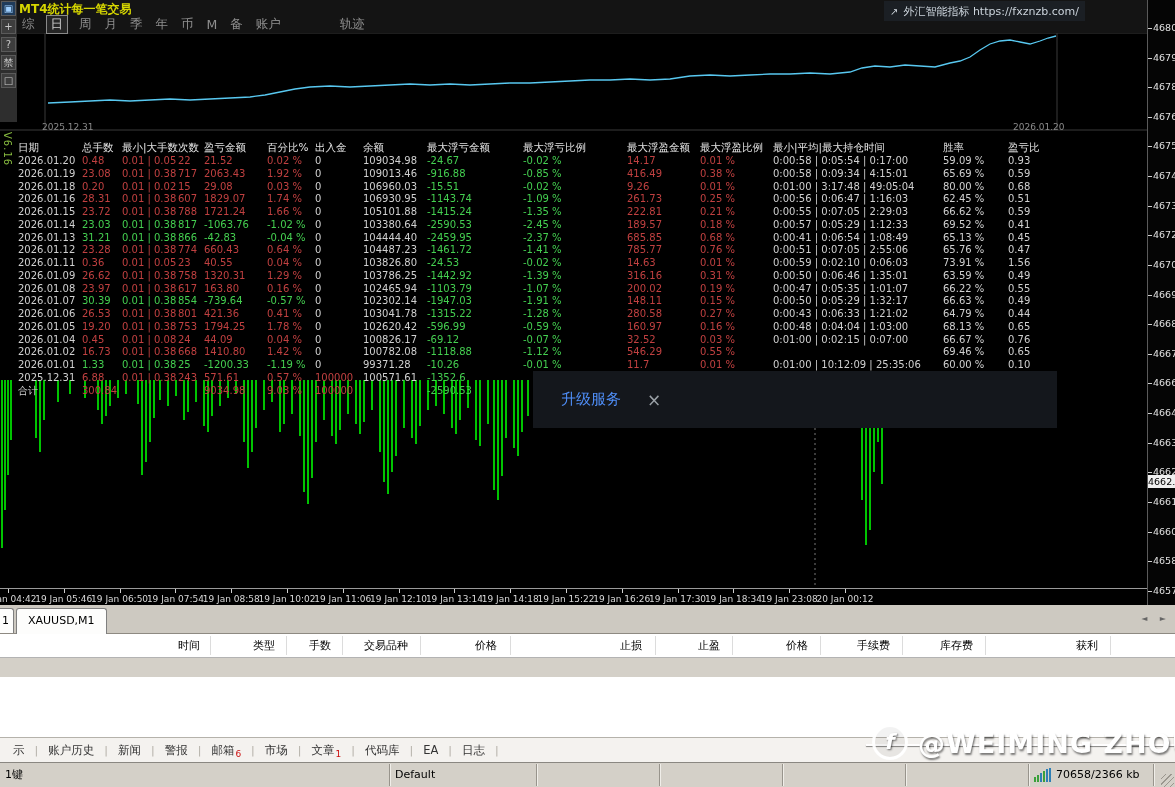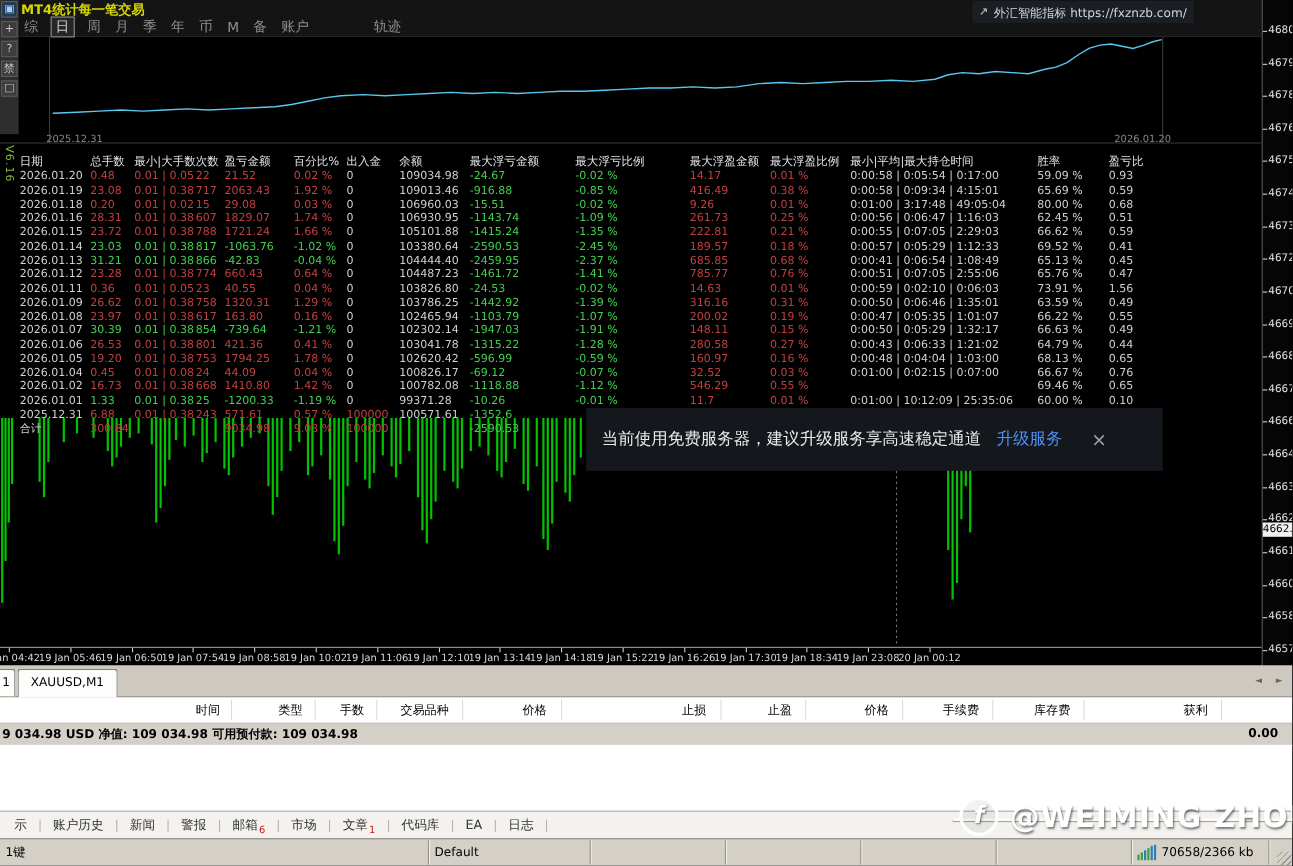--- a/index.html
+++ b/index.html
@@ -434,21 +434,21 @@
           <span class="td w" style="left: 773px;">0:00:47 | 0:05:35 | 1:01:07</span>
           <span class="td w" style="left: 943px;">66.22 %</span>
           <span class="td w" style="left: 1008px;">0.55</span>
         </div>
         <div class="trow" style="top: 140.25px;">
           <span class="td w" style="left: 18px;">2026.01.07</span>
           <span class="td g" style="left: 82px;">30.39</span>
           <span class="td g" style="left: 122px;">0.01 | 0.38</span>
           <span class="td g" style="left: 178px;">854</span>
           <span class="td g" style="left: 204px;">-739.64</span>
-          <span class="td g" style="left: 267px;">-1.21 %</span>
+          <span class="td g" style="left: 267px;">-0.57 %</span>
           <span class="td w" style="left: 315px;">0</span>
           <span class="td w" style="left: 363px;">102302.14</span>
           <span class="td g" style="left: 427px;">-1947.03</span>
           <span class="td g" style="left: 523px;">-1.91 %</span>
           <span class="td r" style="left: 627px;">148.11</span>
           <span class="td r" style="left: 700px;">0.15 %</span>
           <span class="td w" style="left: 773px;">0:00:50 | 0:05:29 | 1:32:17</span>
           <span class="td w" style="left: 943px;">66.63 %</span>
           <span class="td w" style="left: 1008px;">0.49</span>
         </div>
@@ -553,21 +553,20 @@
           <span class="td r" style="left: 82px;">300.84</span>
           <span class="td r" style="left: 204px;">9034.98</span>
           <span class="td r" style="left: 267px;">9.03 %</span>
           <span class="td r" style="left: 315px;">100000</span>
           <span class="td g" style="left: 427px;">-2590.53</span>
         </div>
       </div>
   </div>
 
   <div id="upgrade-banner">
-    <span id="banner-text">当前使用免费服务器，建议升级服务享高速稳定通道</span>
     <span id="banner-link">升级服务</span>
     <span id="banner-close">×</span>
   </div>
 
   <div id="time-axis">
       <span class="time-label" style="left: 8px;">19 Jan 04:42</span>
       <div class="time-tick" style="left: 8px;"></div>
       <span class="time-label" style="left: 63.8px;">19 Jan 05:46</span>
       <div class="time-tick" style="left: 63.8px;"></div>
       <span class="time-label" style="left: 119.6px;">19 Jan 06:50</span>
@@ -666,24 +665,20 @@
         <div class="vsep" style="left: 342px;"></div>
         <div class="vsep" style="left: 420px;"></div>
         <div class="vsep" style="left: 510px;"></div>
         <div class="vsep" style="left: 655px;"></div>
         <div class="vsep" style="left: 732px;"></div>
         <div class="vsep" style="left: 820px;"></div>
         <div class="vsep" style="left: 902px;"></div>
         <div class="vsep" style="left: 985px;"></div>
         <div class="vsep" style="left: 1110px;"></div>
       </div>
-    <div id="summary-strip">
-      <div id="summary-text">9 034.98 USD  净值: 109 034.98  可用预付款: 109 034.98</div>
-      <div id="profit-total">0.00</div>
-    </div>
     <div id="terminal-blank"></div>
     <div id="bottom-tabs">
         <span class="btab">示</span>
         <span class="btab-sep">|</span>
         <span class="btab">账户历史</span>
         <span class="btab-sep">|</span>
         <span class="btab">新闻</span>
         <span class="btab-sep">|</span>
         <span class="btab">警报</span>
         <span class="btab-sep">|</span>

